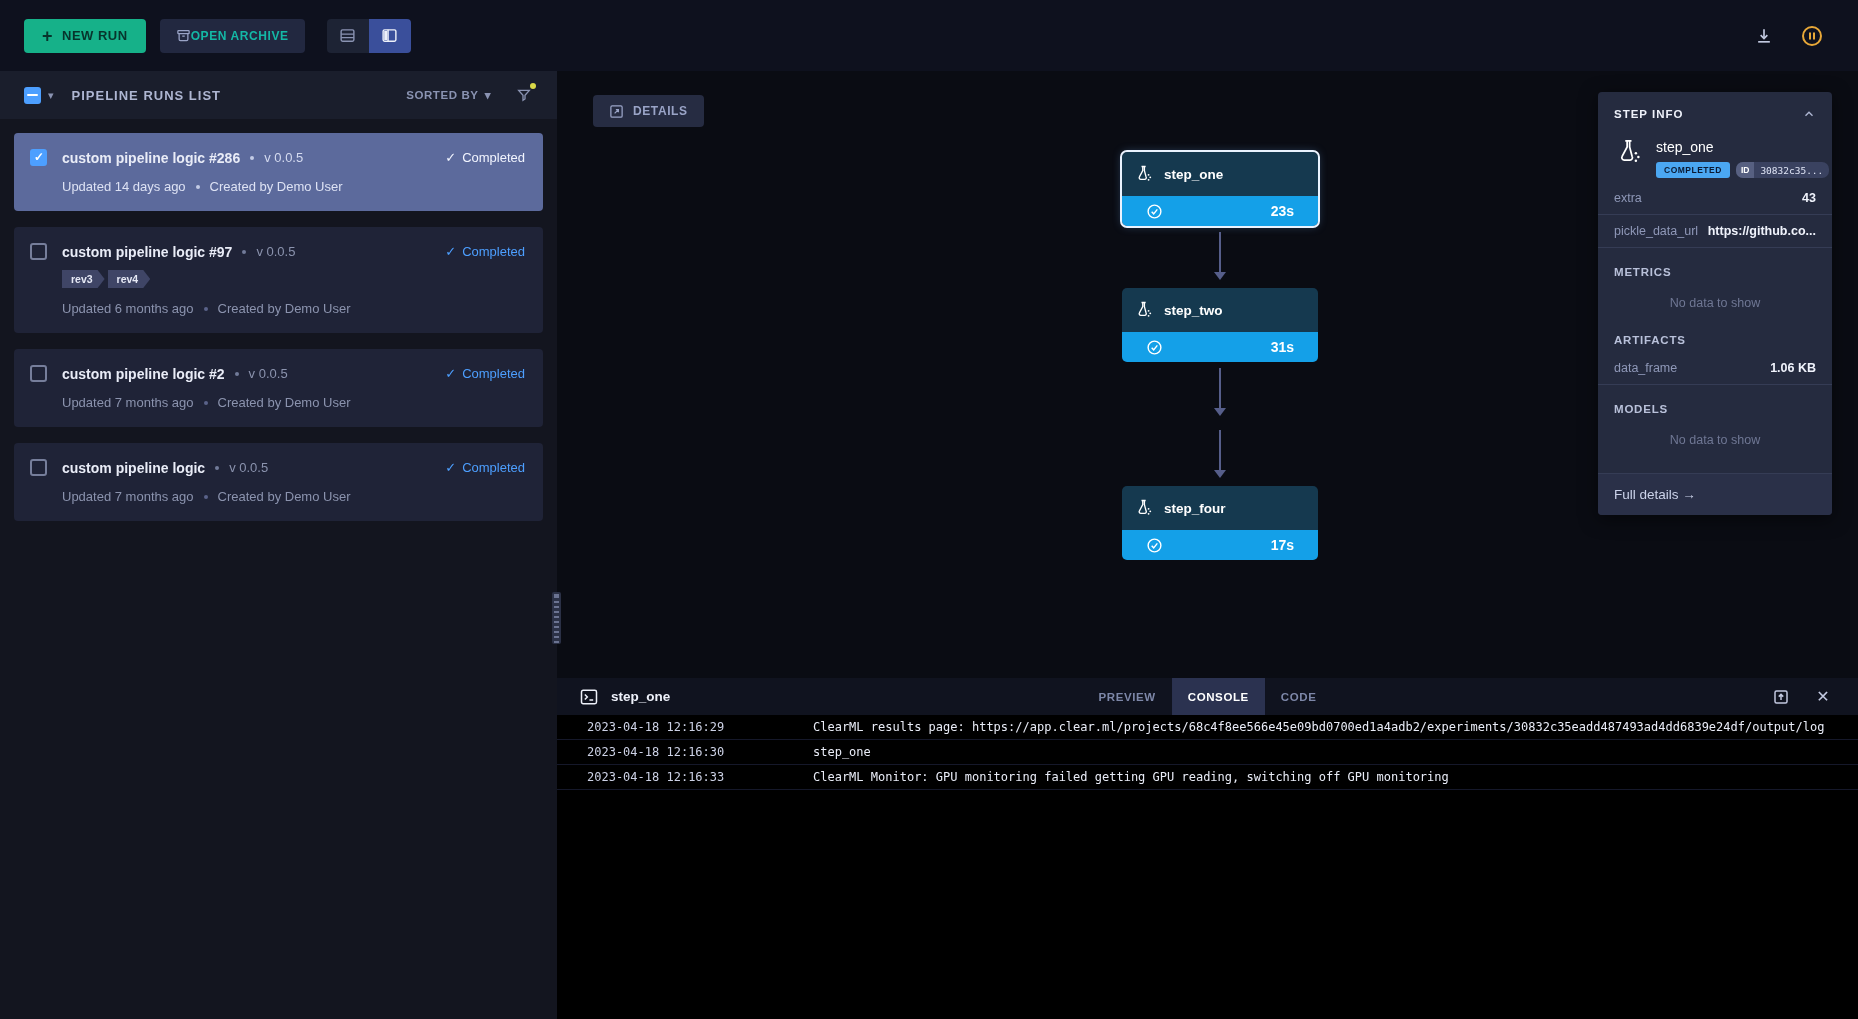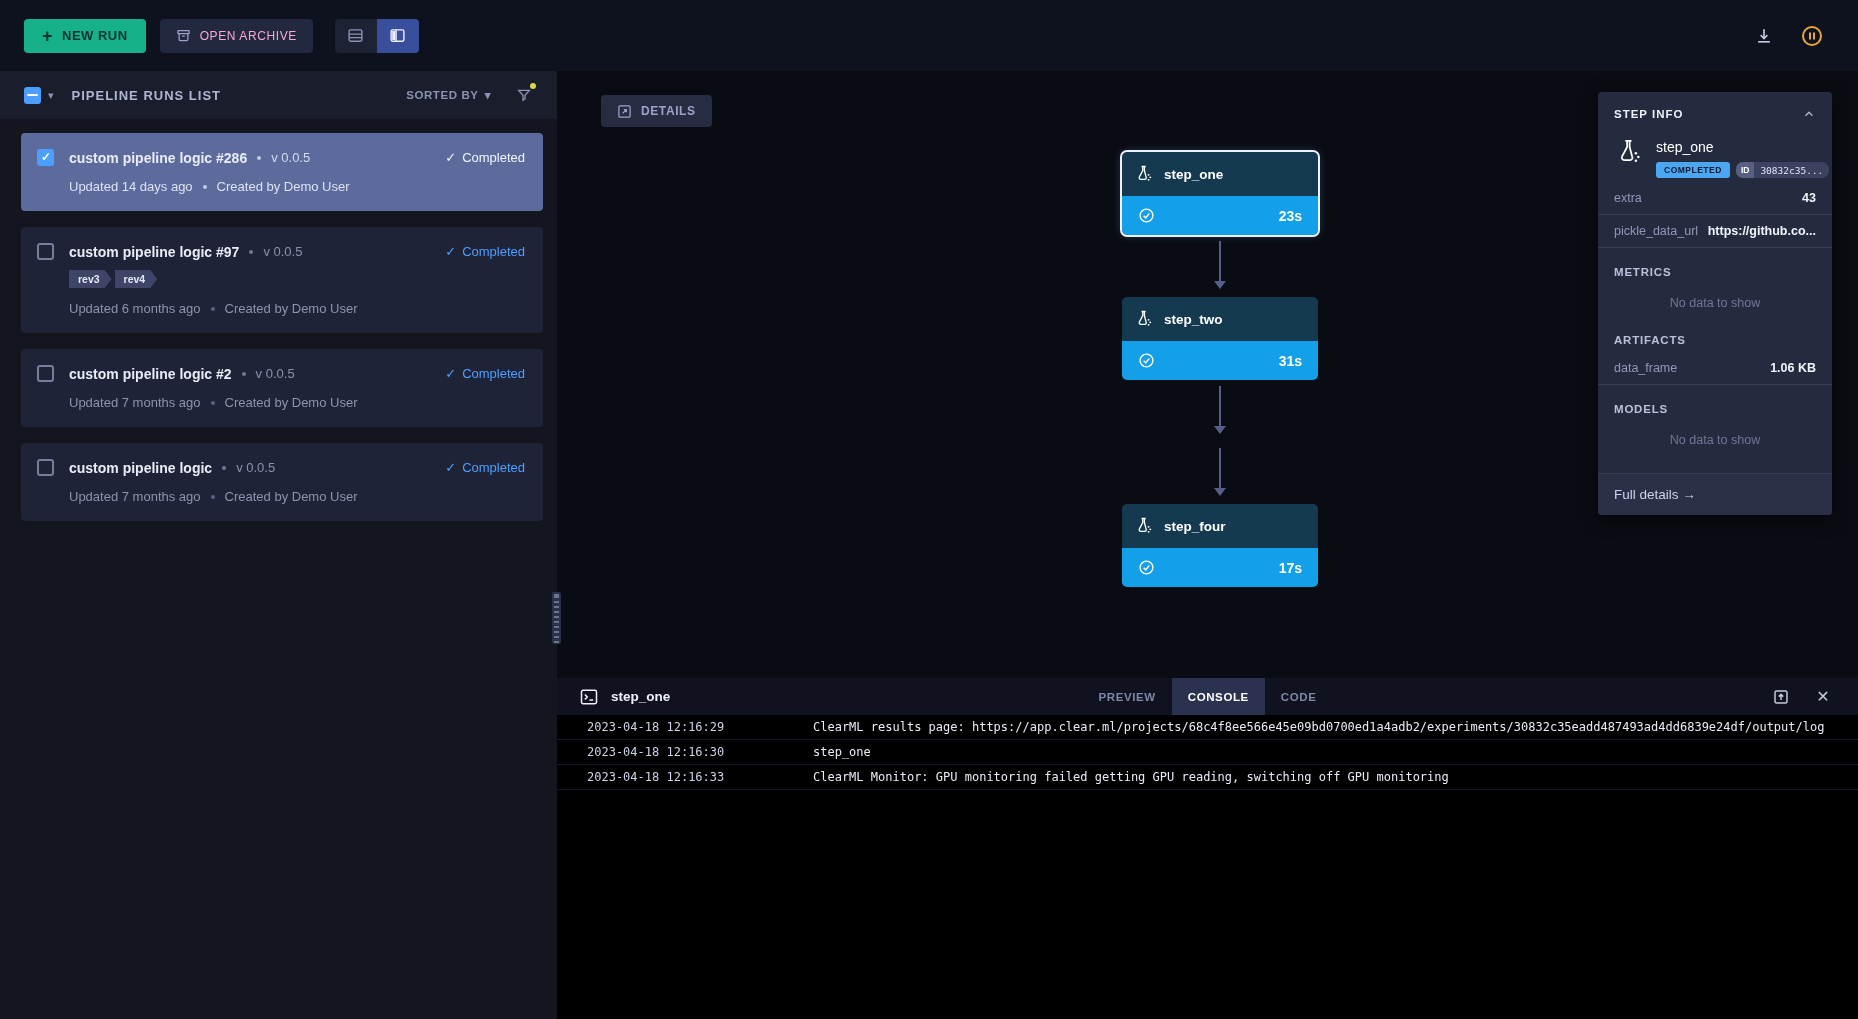--- a/index.html
+++ b/index.html
@@ -3,21 +3,21 @@
 <meta charset="utf-8">
 <style>
   * { margin:0; padding:0; box-sizing:border-box; }
   html,body { width:1858px; height:1019px; background:#0a0c13; font-family:"Liberation Sans", sans-serif; overflow:hidden; }
   .app { width:1858px; height:1019px; display:flex; flex-direction:column; }
 
   
   .topbar { height:71px; background:#0e111e; display:flex; align-items:center; padding:0 26px 0 24px; flex:0 0 auto; }
   .btn-new-run { display:flex; align-items:center; gap:9px; background:#16b189; color:#07342c; border:none; border-radius:4px; height:34px; padding:0 18px; font-size:13px; font-weight:700; letter-spacing:.5px; cursor:pointer; }
   .btn-new-run .plus { font-size:18px; font-weight:700; line-height:1; }
-  .btn-archive { display:flex; align-items:center; gap:9px; background:#222840; color:#f9a8d4; border:none; border-radius:4px; height:34px; padding:0 16px; font-size:12px; font-weight:400; letter-spacing:.6px; margin-left:14px; cursor:pointer; }
+  .btn-archive { display:flex; align-items:center; background:#222840; color:#14b8a6; border:none; border-radius:4px; height:34px; padding:0 16px; font-size:12px; font-weight:700; letter-spacing:.6px; margin-left:14px; cursor:pointer; }
   .view-toggle { display:flex; margin-left:22px; border-radius:4px; overflow:hidden; }
   .view-toggle .vt { width:42px; height:34px; display:flex; align-items:center; justify-content:center; background:#1d2334; border:none; cursor:pointer; }
   .view-toggle .vt.active { background:#3a4f9b; }
   .topbar-spacer { flex:1; }
   .icon-btn { background:transparent; border:none; width:40px; height:40px; display:flex; align-items:center; justify-content:center; cursor:pointer; margin-left:8px; }
 
   
   .body { flex:1; display:flex; min-height:0; }
 
   
@@ -25,21 +25,21 @@
   .sidebar-header { height:48px; background:#1a1e2c; display:flex; align-items:center; padding:0 22px 0 24px; flex:0 0 auto; }
   .hdr-checkbox { width:17px; height:17px; border-radius:3px; background:#4d9fff; position:relative; cursor:pointer; }
   .hdr-checkbox::after { content:""; position:absolute; left:3px; right:3px; top:7px; height:2px; background:#fff; border-radius:1px; }
   .hdr-chevron { color:#8a93b2; font-size:11px; margin-left:7px; cursor:pointer; }
   .sidebar-title { color:#aeb6d2; font-size:13px; font-weight:700; letter-spacing:1px; margin-left:18px; }
   .sidebar-header .spacer { flex:1; }
   .sorted-by { color:#8a93b2; font-size:11.5px; font-weight:700; letter-spacing:.6px; display:flex; align-items:center; gap:6px; cursor:pointer; }
   .filter-wrap { position:relative; margin-left:22px; cursor:pointer; width:22px; height:22px; display:flex; align-items:center; justify-content:center; }
   .filter-dot { position:absolute; top:-1px; right:-1px; width:6px; height:6px; border-radius:50%; background:#d9d948; }
 
-  .runs { padding:14px 14px; overflow:hidden;margin-left:7px; }
+  .runs { padding:14px 14px; overflow:hidden; }
   .run-card { background:#1f2337; border-radius:4px; padding:16px 18px 17px 16px; margin-bottom:16px; cursor:pointer; }
   .run-card.selected { background:#5c6a9c; }
   .run-row1 { display:flex; align-items:center; }
   .run-checkbox { width:17px; height:17px; border-radius:3px; border:2px solid #767e9b; background:transparent; flex:0 0 auto; cursor:pointer; position:relative; }
   .run-card.selected .run-checkbox { border-color:#4d9fff; background:#4d9fff; }
   .run-card.selected .run-checkbox::after { content:"✓"; position:absolute; color:#fff; font-size:12px; left:2px; top:-1px; font-weight:700; }
   .run-name { color:#e9ecf7; font-size:14px; font-weight:700; margin-left:15px; }
   .run-sep { width:4px; height:4px; border-radius:50%; background:#717a99; margin:0 10px; }
   .run-card.selected .run-sep { background:#c3cbe6; }
   .run-version { color:#8b93ae; font-size:13px; }
@@ -52,28 +52,28 @@
   .run-card.selected .run-meta { color:#dde2f4; }
   .meta-sep { width:4px; height:4px; border-radius:50%; background:#59618048; background:#5a628a; margin:0 10px; }
   .run-card.selected .meta-sep { background:#c3cbe6; }
 
   .resize-handle { position:absolute; right:-4px; top:521px; width:9px; height:52px; background:#2b3146; border-radius:2px; z-index:5; cursor:col-resize;
     background-image:repeating-linear-gradient(to bottom, #6b7391 0 2px, transparent 2px 5px); background-size:5px 100%; background-position:2px 4px; background-repeat:repeat-y; }
 
   
   .main { flex:1; display:flex; flex-direction:column; min-width:0; }
   .graph-area { height:607px; flex:0 0 auto; background:#0a0c13; position:relative; overflow:hidden; }
-  .btn-details { position:absolute; left:44px; top:24px; display:flex; align-items:center; gap:9px; background:#262c42; color:#9aa4c7; border:none; border-radius:4px; height:32px; padding:0 16px; font-size:12px; font-weight:700; letter-spacing:.6px; cursor:pointer; }
+  .btn-details { position:absolute; left:36px; top:24px; display:flex; align-items:center; gap:9px; background:#262c42; color:#9aa4c7; border:none; border-radius:4px; height:32px; padding:0 16px; font-size:12px; font-weight:700; letter-spacing:.6px; cursor:pointer; }
 
   .dag { position:absolute; left:565px; top:81px; width:196px; display:flex; flex-direction:column; align-items:center; }
   .node { width:196px; border-radius:5px; overflow:hidden; cursor:pointer; }
   .node.selected { outline:2px solid #eaf3ff; box-shadow:0 0 10px rgba(120,180,255,.35); }
   .node-header { background:#15394f; height:44px; display:flex; align-items:center; padding:0 12px; gap:10px; }
   .node-name { color:#fff; font-size:13.5px; font-weight:700; }
-  .node-footer { background:#14a0e8; height:39px; display:flex; align-items:center; padding:0 16px; }
+  .node-footer { background:#14a0e8; height:30px; display:flex; align-items:center; padding:0 24px; }
   .node-duration { margin-left:auto; color:#fff; font-size:14px; font-weight:700; }
   .dag-arrow { width:2px; height:46px; background:#565e8a; position:relative; margin:6px 0 10px 0; }
   .dag-arrow::after { content:""; position:absolute; bottom:-8px; left:-5px; border:6px solid transparent; border-top:8px solid #565e8a; }
 
   
   .step-info { position:absolute; top:21px; right:26px; width:234px; background:#252b3f; border-radius:4px; box-shadow:0 4px 18px rgba(0,0,0,.5); display:flex; flex-direction:column; }
   .si-header { display:flex; align-items:center; padding:15px 16px 10px 16px; }
   .si-title { color:#eef1fa; font-size:11.5px; font-weight:700; letter-spacing:1px; }
   .si-collapse { margin-left:auto; cursor:pointer; display:flex; }
   .si-step-row { display:flex; align-items:flex-start; gap:12px; padding:6px 16px 4px 16px; }

